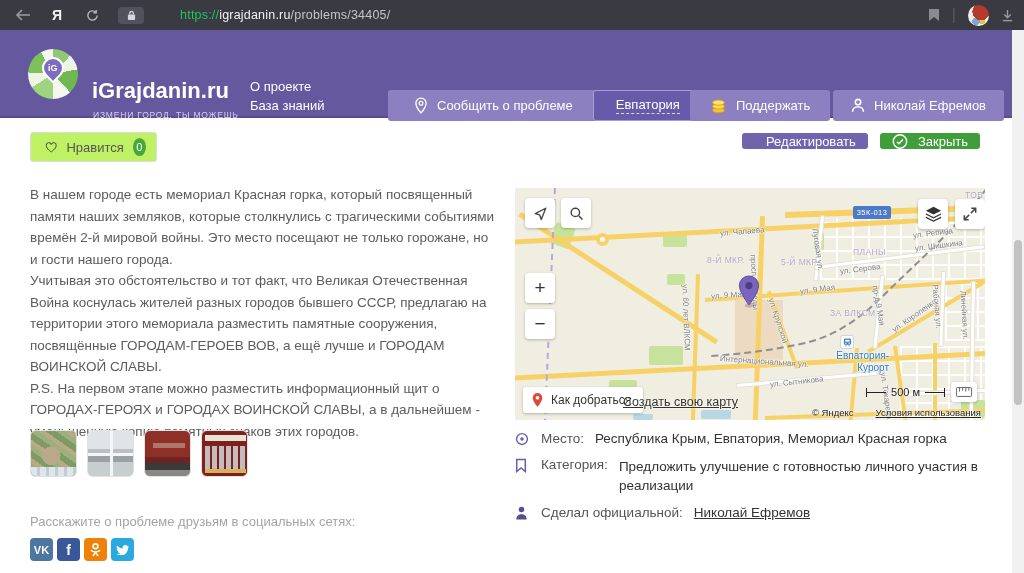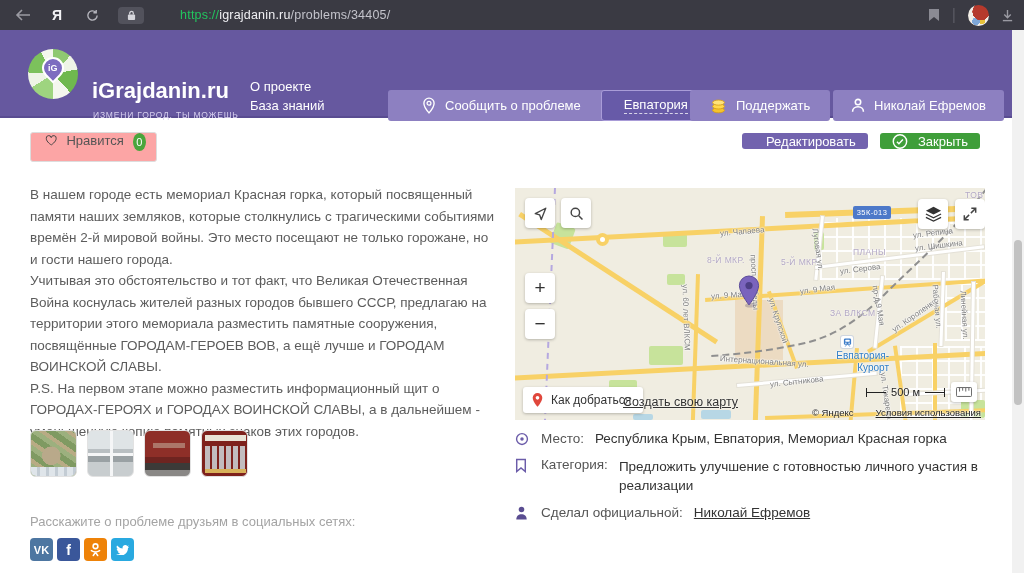--- a/index.html
+++ b/index.html
@@ -34,31 +34,31 @@
   .logo-pin { position:absolute; left:14px; top:8px; width:22px; height:22px; background:#7d6cc0;
               border-radius:50% 50% 50% 0; transform:rotate(-45deg); border:2px solid #ffffff;
               display:flex; align-items:center; justify-content:center; }
   .logo-pin span { transform:rotate(45deg); font-size:9px; font-weight:bold; color:#fff; }
   .brand-name { position:absolute; left:92px; top:48px; font-size:22px; font-weight:bold; }
   .brand-tag  { position:absolute; left:93px; top:80px; font-size:8.5px; letter-spacing:.8px; color:#d6cfee; }
   .nav { position:absolute; left:250px; top:48px; font-size:13px; line-height:18.5px; }
   .nav div { cursor:pointer; }
   .hbtn { position:absolute; top:60px; height:31px; background:#8d80c1; border-radius:3px; color:#fff;
           font-size:13px; display:flex; align-items:center; }
-  .report { left:388px; padding-left:8px; }
+  .report { left:388px; padding-left:0; }
   .report .rp-left { display:flex; align-items:center; gap:9px; padding:0 20px 0 26px; }
   .city { height:31px; background:#675aa8; border:1px solid #a99cd8; border-radius:3px;
           display:flex; align-items:center; padding:0 22px; }
   .city span { border-bottom:1px dashed rgba(255,255,255,.75); padding-bottom:1px; }
   .support { left:690px; padding:0 20px; gap:9px; }
   .userbtn { left:833px; padding:0 18px; gap:9px; }
 
   
-  .like { position:absolute; left:30px; top:132px; width:127px; height:30px; background:#fca5a5;
-          border:1px solid #ddd; border-radius:3px; display:flex; align-items:flex-start; gap:9px;
+  .like { position:absolute; left:30px; top:132px; width:127px; height:30px; background:#bef264;
+          border:1px solid #ddd; border-radius:3px; display:flex; align-items:center; gap:9px;
           padding:0 10px 0 14px; font-size:13px; color:#555; }
   .like-badge { width:18px; height:18px; border-radius:50%; background:#4aa53c; color:#fff;
                 font-size:11px; display:flex; align-items:center; justify-content:center; }
   .pbtn { position:absolute; top:133px; height:16px; border-radius:3px; color:#fff; font-size:13px;
           display:flex; align-items:center; gap:10px; border:none; }
   .edit { left:742px; width:126px; background:#7263ae; padding:0 14px; }
   .close { left:880px; width:100px; background:#3f9e3a; padding:0 12px; }
 
   
   .desc { position:absolute; left:30px; top:184px; width:467px; font-size:13.5px; line-height:21.5px;

